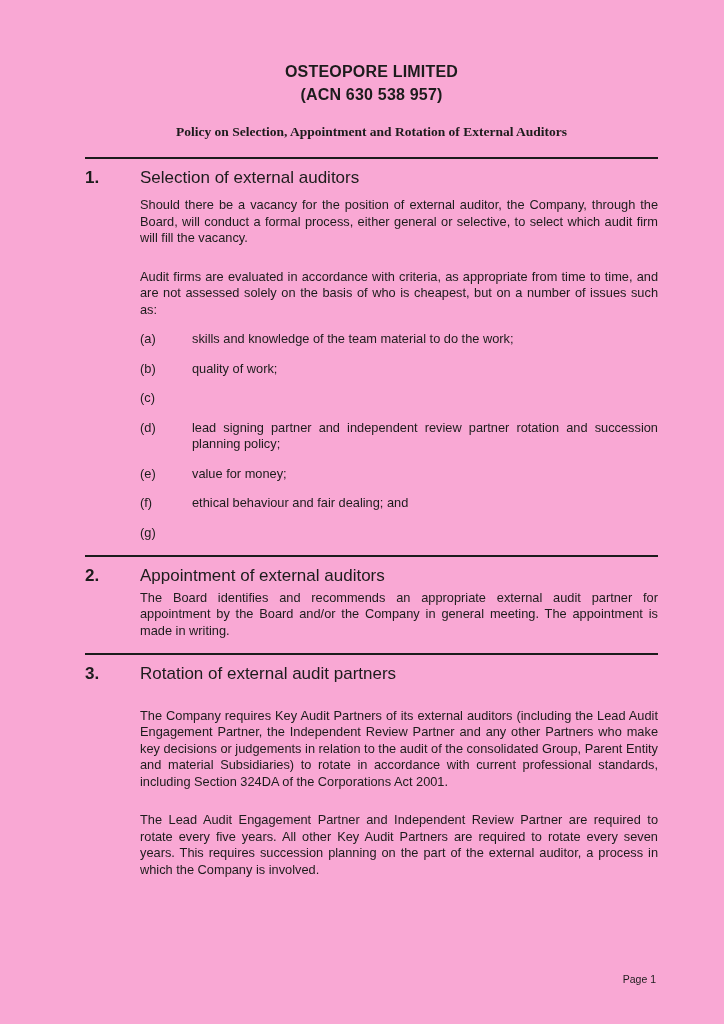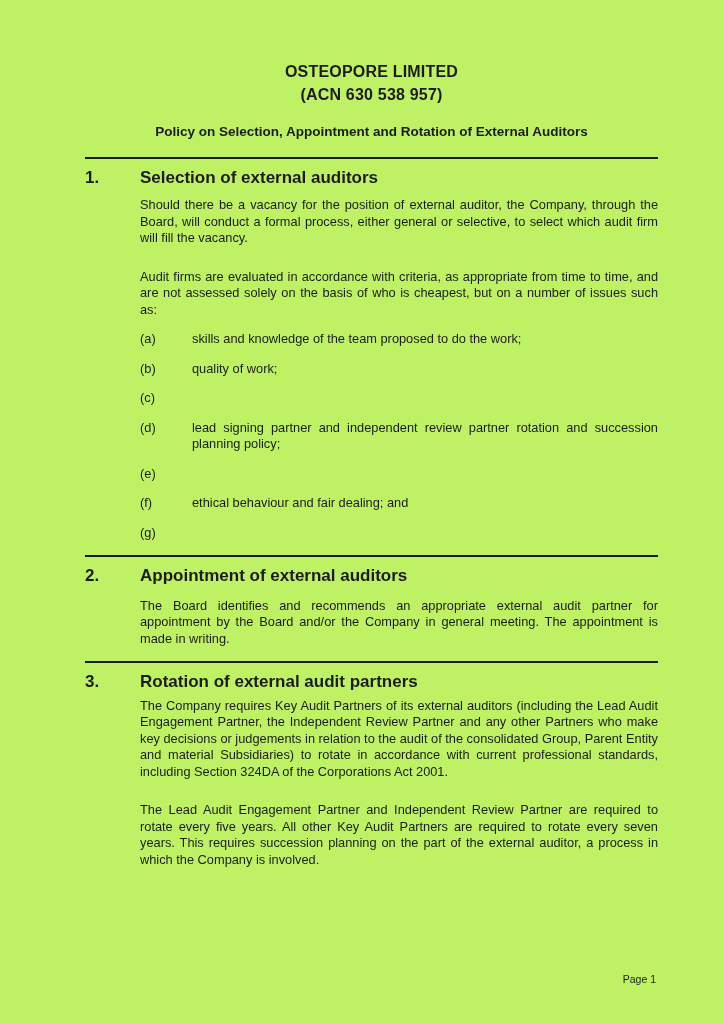--- a/index.html
+++ b/index.html
@@ -5,55 +5,55 @@
   * { margin: 0; padding: 0; box-sizing: border-box; }
   html, body {
     width: 724px; height: 1024px;
     background: #ffffff;
     font-family: "Liberation Sans", sans-serif;
     color: #1c1c1c;
   }
   .page {
     position: relative;
     width: 724px; height: 1024px;
-    background: #bef264;
+    background: #f9a8d4;
     overflow: hidden;
   }
   .content {
     position: absolute;
     left: 85px; top: 0;
     width: 573px;
   }
   .doc-header { padding-top: 60px; text-align: center; }
   .doc-title {
     font-size: 16px; font-weight: bold; line-height: 23px;
     letter-spacing: 0.2px;
   }
   .doc-subtitle {
     margin-top: 17px;
-    font-size: 13.5px; font-weight: bold; line-height: 17px;
+    font-size: 13.5px; font-weight: bold; line-height: 17px; font-family: Liberation Serif, serif;
   }
   .rule { height: 2px; background: #1c1c1c; }
   .rule-1 { margin-top: 17px; }
   .rule-mid { margin-top: 13.5px; }
   .sec-head { display: flex; margin-top: 7px; line-height: 24px; }
   .sec-num {
     width: 55px; flex-shrink: 0;
     font-size: 17px; font-weight: bold;
   }
-  .sec-title { font-size: 17px; font-weight: bold; }
+  .sec-title { font-size: 17px; font-weight: normal; }
   .sec-body {
     margin-left: 55px;
     font-size: 12.8px; line-height: 16.5px;
     text-align: justify;
   }
   .sec-body p.p-first { margin-top: 7px; }
   .sec-body p.p-next  { margin-top: 22px; }
-  .sec-body p.p-tight { margin-top: 10px; }
-  .sec-body p.p-mid   { margin-top: 4px; }
+  .sec-body p.p-tight { margin-top: 2px; }
+  .sec-body p.p-mid   { margin-top: 22px; }
   .list { margin-top: 0; }
   .li { display: flex; margin-top: 13px; }
   .li-label { width: 52px; flex-shrink: 0; text-align: left; }
   .li-text { flex: 1; text-align: justify; }
   .footer {
     position: absolute;
     right: 68px; bottom: 38px;
     font-size: 10.5px; line-height: 13px;
     color: #1c1c1c;
   }
@@ -75,35 +75,36 @@
     <div class="sec-head">
       <div class="sec-num">1.</div>
       <div class="sec-title">Selection of external auditors</div>
     </div>
     <div class="sec-body">
       <p class="p-first">Should there be a vacancy for the position of external auditor, the Company, through the Board, will conduct a formal process, either general or selective, to select which audit firm will fill the vacancy.</p>
       <p class="p-next">Audit firms are evaluated in accordance with criteria, as appropriate from time to time, and are not assessed solely on the basis of who is cheapest, but on a number of issues such as:</p>
       <div class="list">
         <div class="li">
           <div class="li-label">(a)</div>
-          <div class="li-text">skills and knowledge of the team proposed to do the work;</div>
+          <div class="li-text">skills and knowledge of the team material to do the work;</div>
         </div>
         <div class="li">
           <div class="li-label">(b)</div>
           <div class="li-text">quality of work;</div>
         </div>
         <div class="li">
           <div class="li-label">(c)</div>
         </div>
         <div class="li">
           <div class="li-label">(d)</div>
           <div class="li-text">lead signing partner and independent review partner rotation and succession planning policy;</div>
         </div>
         <div class="li">
           <div class="li-label">(e)</div>
+          <div class="li-text">value for money;</div>
         </div>
         <div class="li">
           <div class="li-label">(f)</div>
           <div class="li-text">ethical behaviour and fair dealing; and</div>
         </div>
         <div class="li">
           <div class="li-label">(g)</div>
         </div>
       </div>
     </div>

